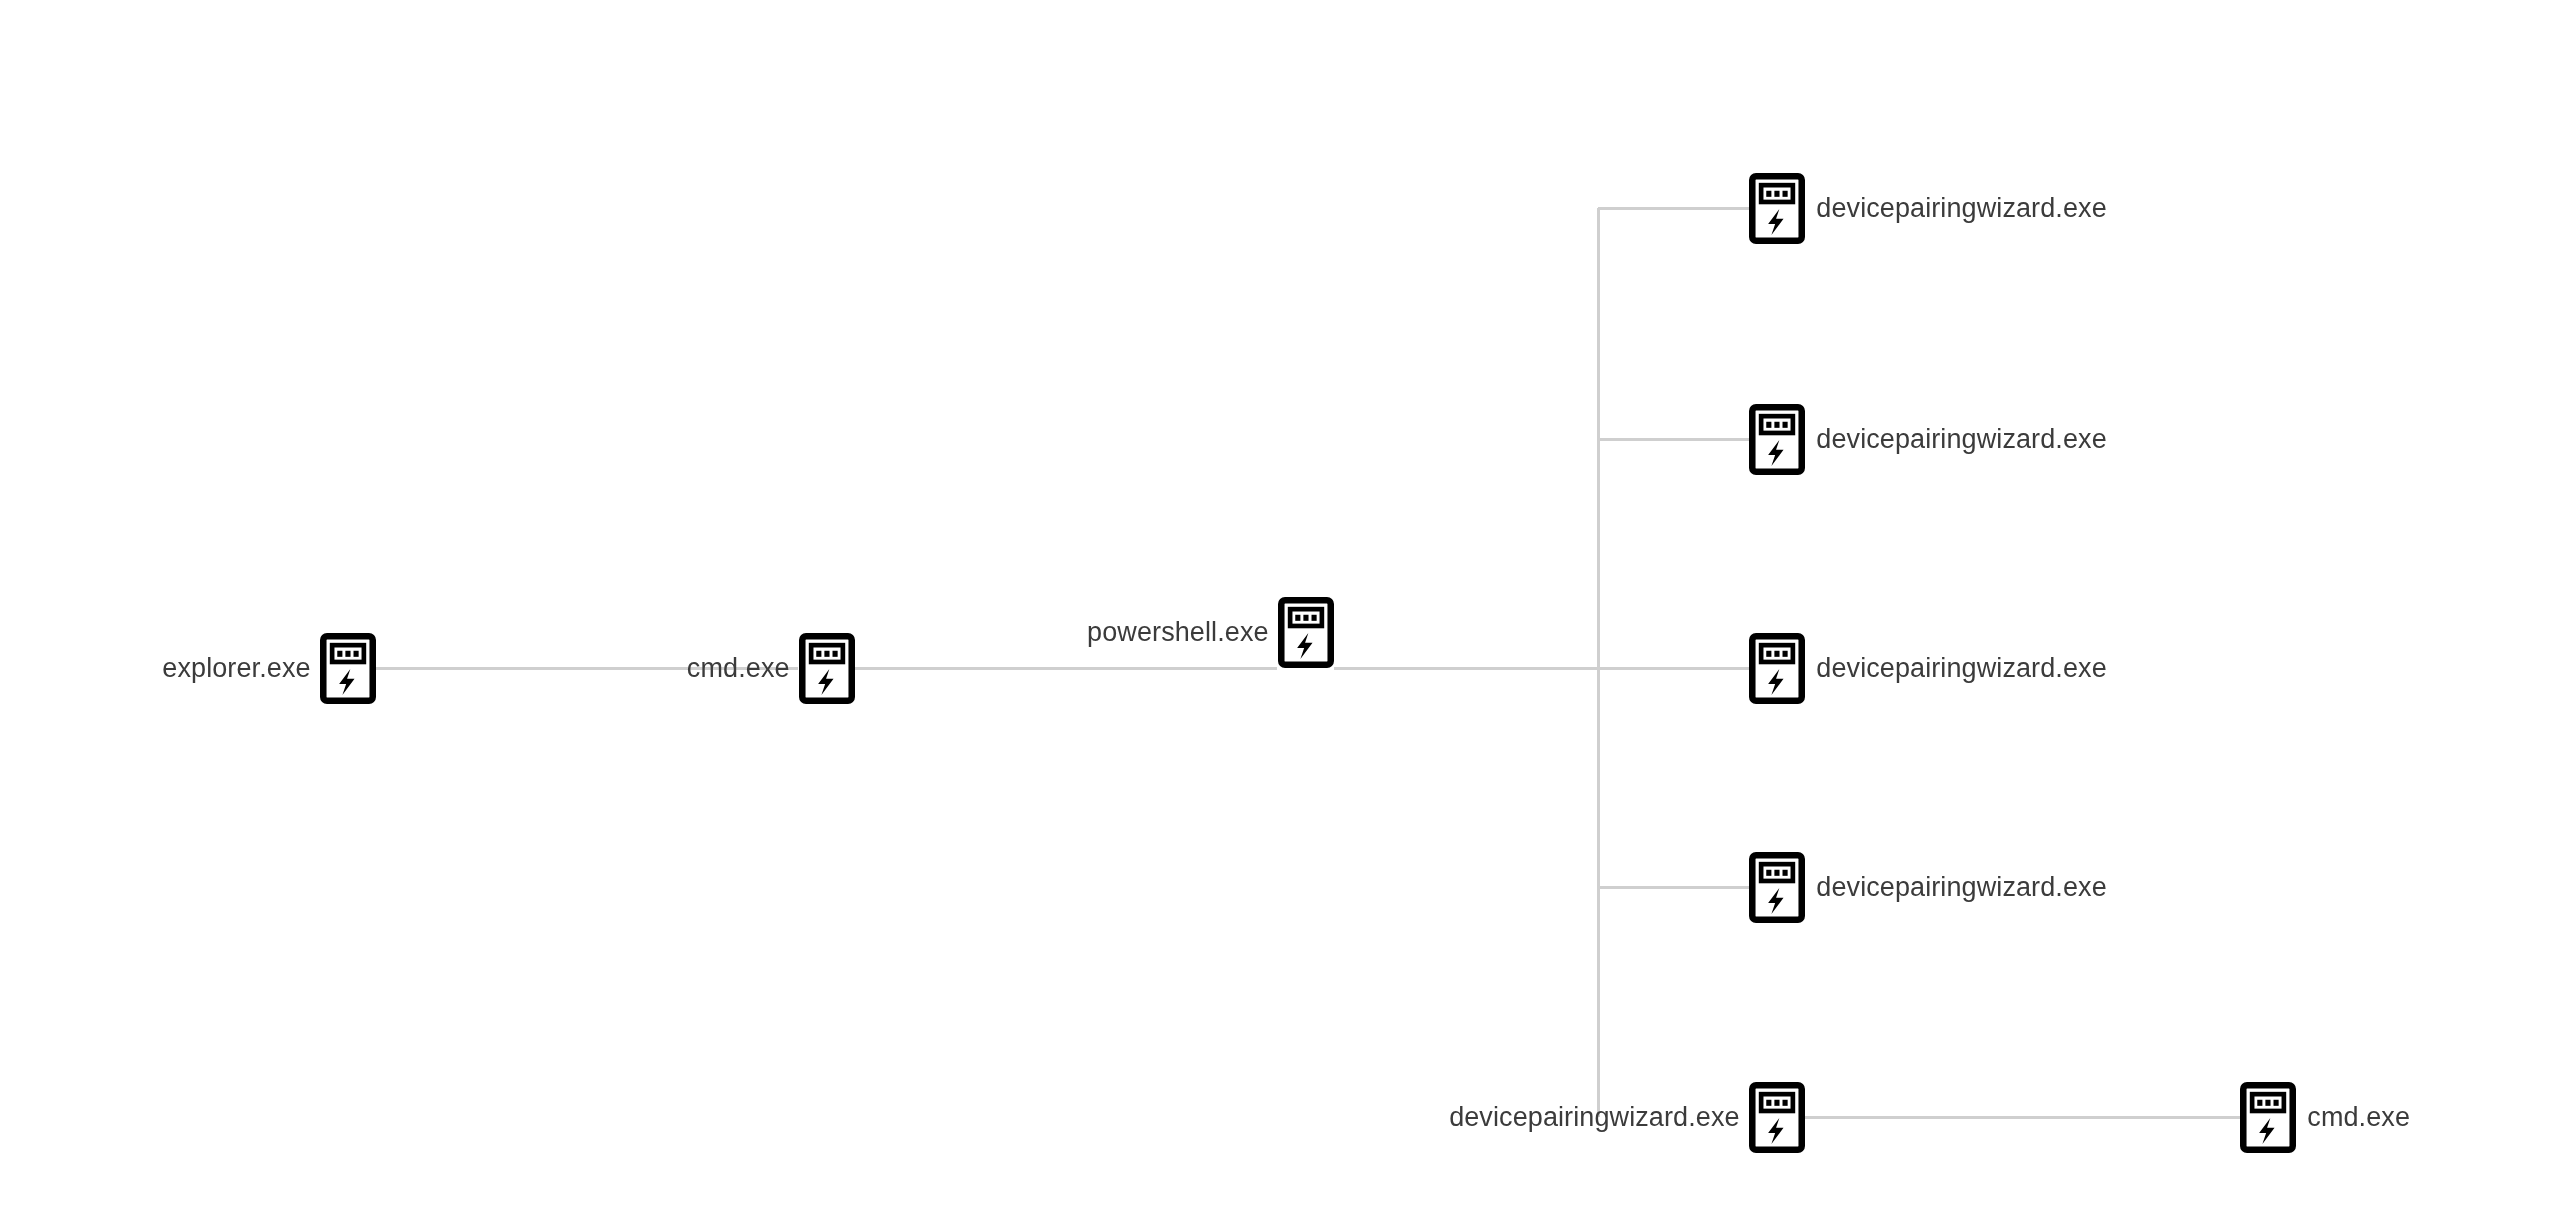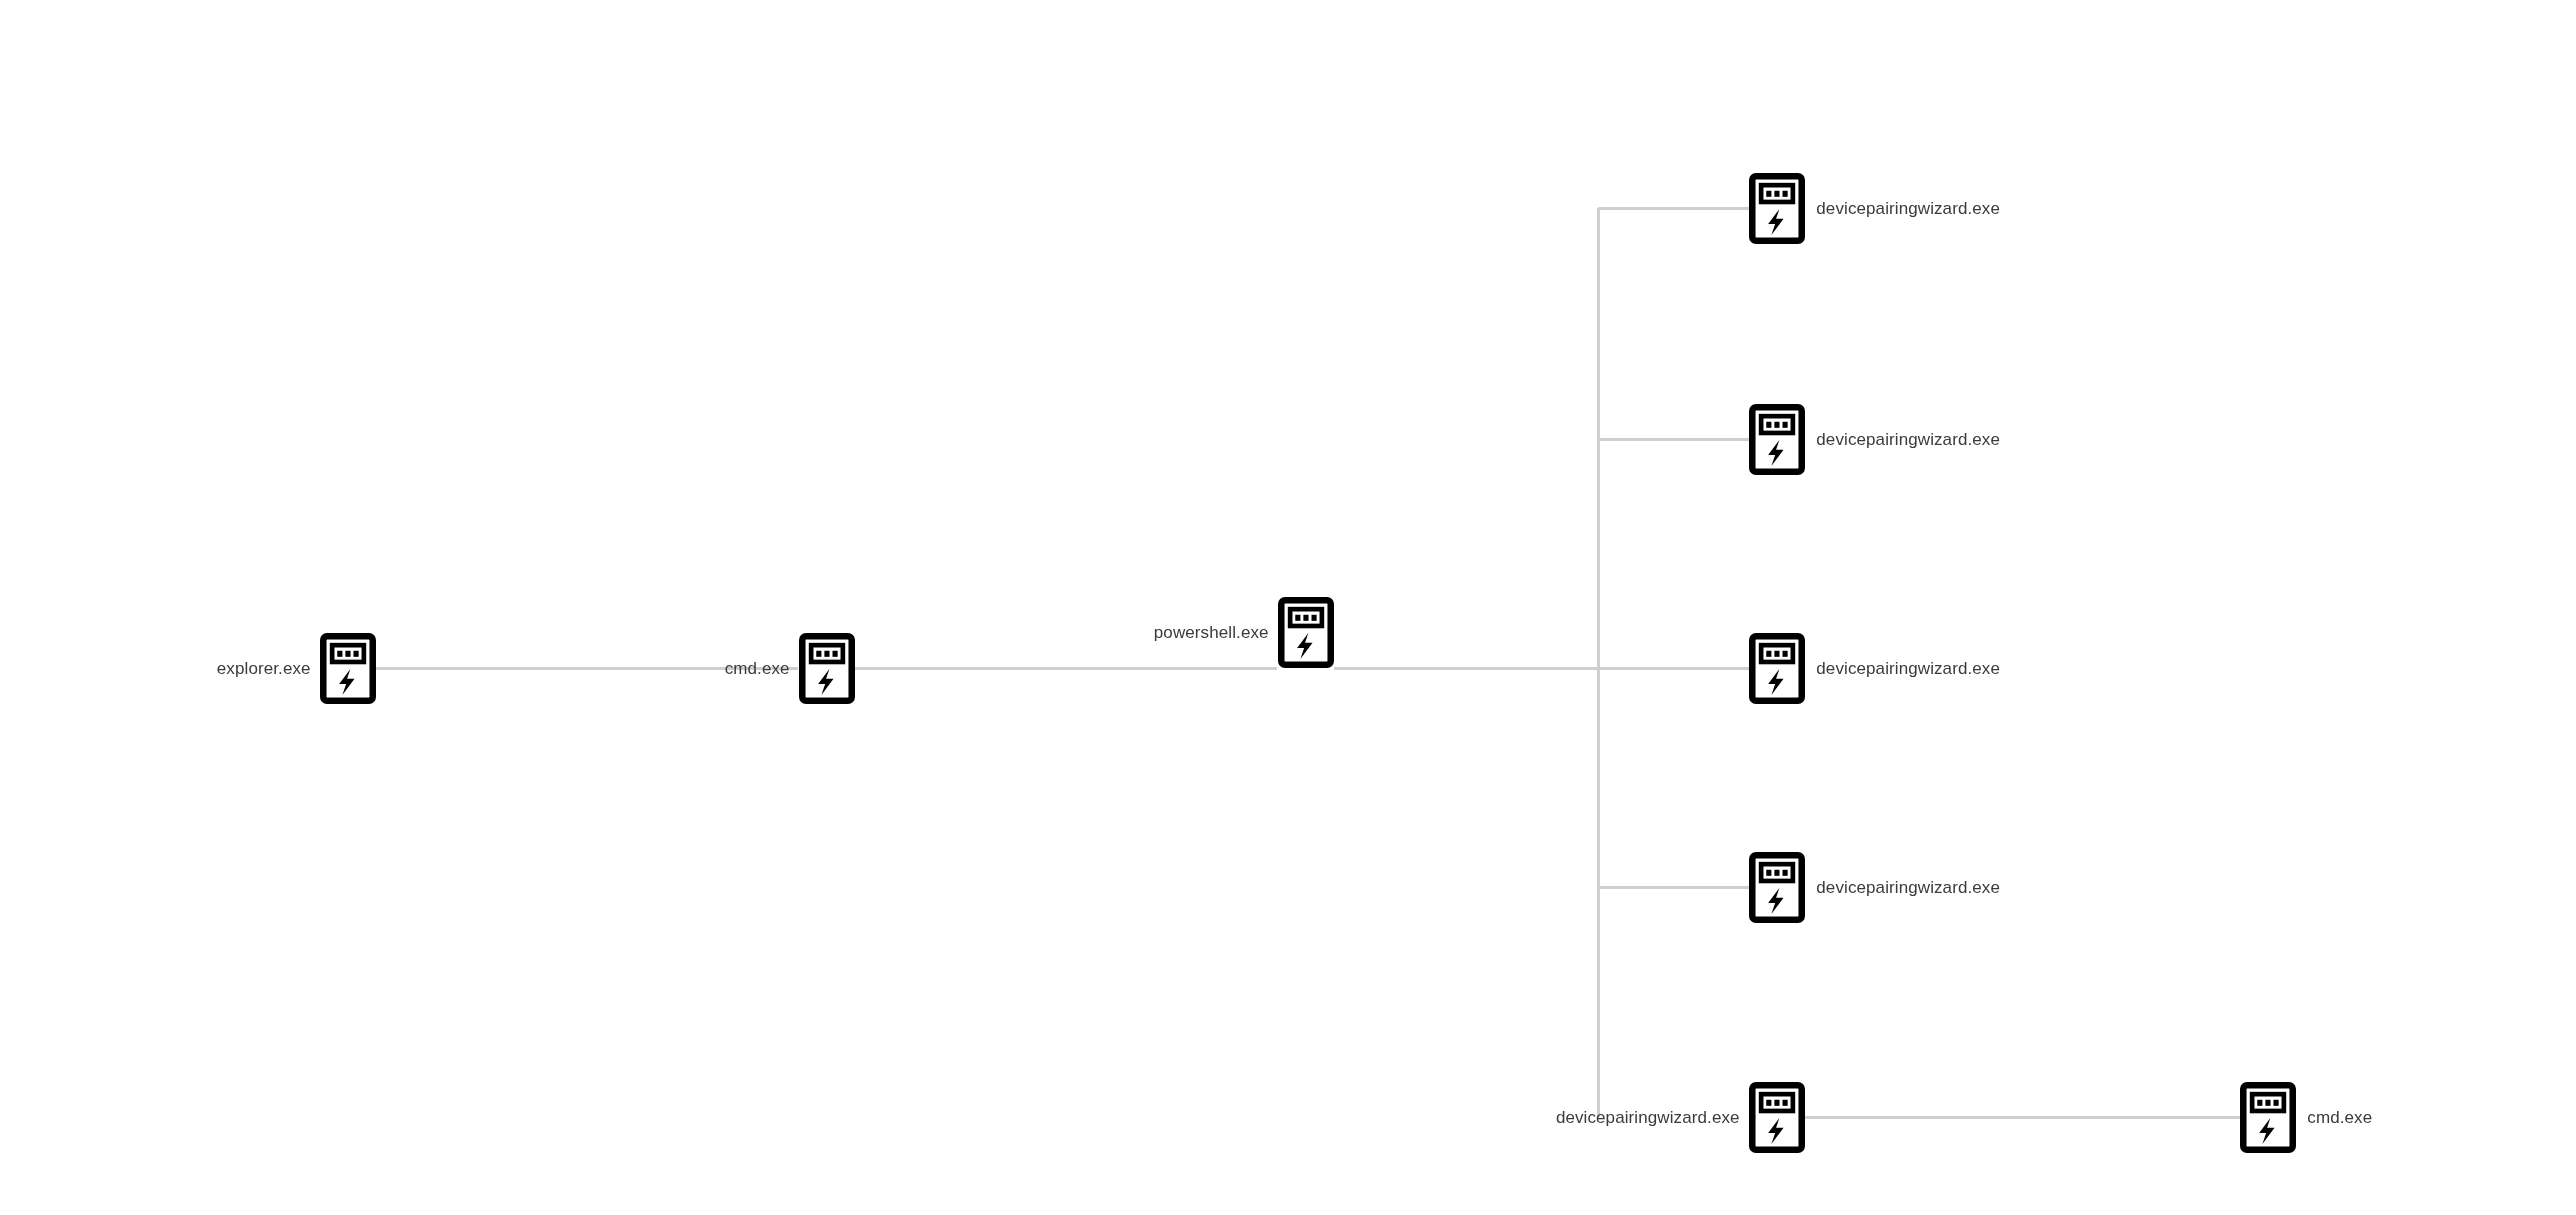--- a/index.html
+++ b/index.html
@@ -27,21 +27,21 @@
     pointer-events: none;
   }
   .node {
     position: absolute;
     display: flex;
     flex-direction: row;
     align-items: center;
     white-space: nowrap;
   }
   .node-label {
-    font-size: 17px;
+    font-size: 27px;
     color: #3b3b3b;
     letter-spacing: 0.1px;
     line-height: 1;
   }
   .node-label.left  { margin-right: 9.4px; text-align: left; }
   .node-label.right { margin-left: 11.3px;  text-align: left;  }
   .proc-icon {
     width: 56px;
     height: 71px;
     flex: 0 0 auto;

